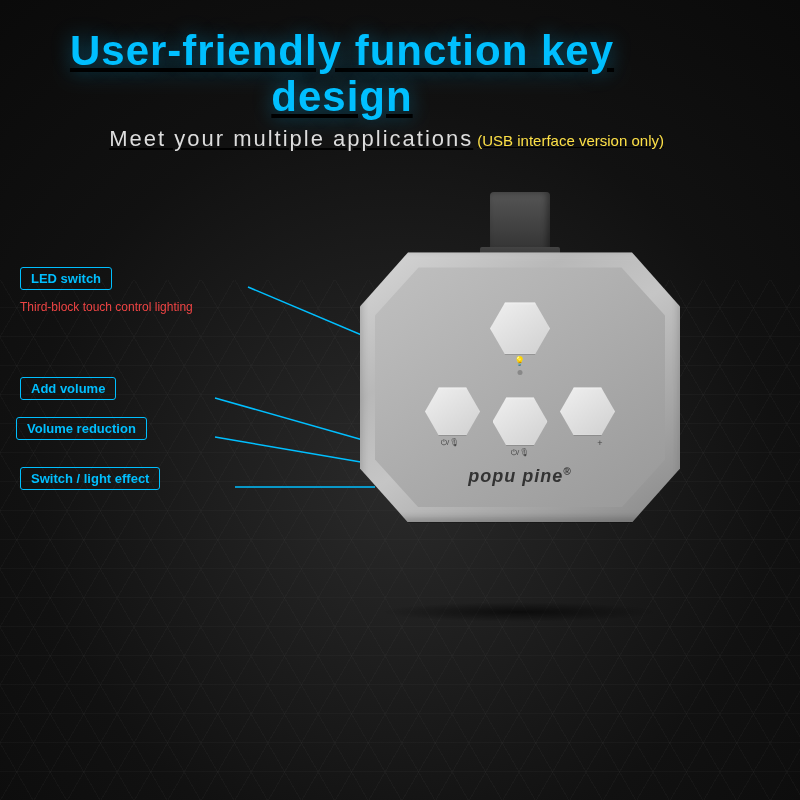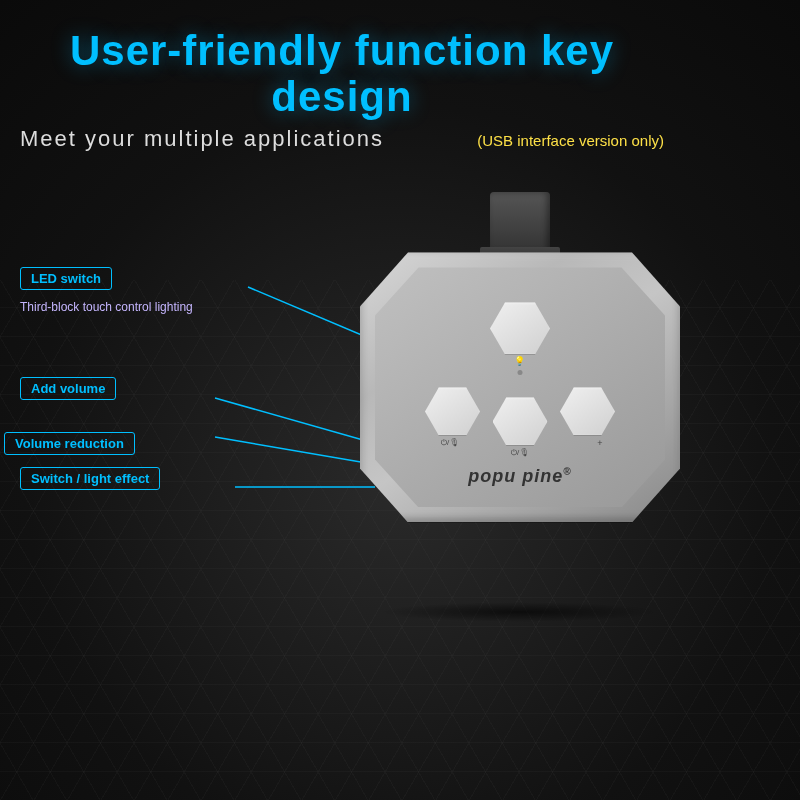--- a/index.html
+++ b/index.html
@@ -31,42 +31,43 @@
         repeating-linear-gradient(0deg, transparent, transparent 28px, rgba(80,80,80,0.3) 28px, rgba(80,80,80,0.3) 29px),
         repeating-linear-gradient(60deg, transparent, transparent 28px, rgba(80,80,80,0.3) 28px, rgba(80,80,80,0.3) 29px),
         repeating-linear-gradient(120deg, transparent, transparent 28px, rgba(80,80,80,0.3) 28px, rgba(80,80,80,0.3) 29px);
     }
 
     .content {
       position: relative;
       z-index: 10;
       width: 684px;
       height: 800px;
+      text-decoration: underline;
     }
 
     
     .header {
       text-align: center;
       padding: 28px 20px 10px;
     }
 
     .main-title {
       font-size: 42px;
       font-weight: bold;
       color: #00bfff;
       letter-spacing: 1px;
       line-height: 1.1;
       text-shadow: 0 0 20px rgba(0,191,255,0.4);
     }
 
     .subtitle-row {
       display: flex;
-      justify-content: space-between;
+      justify-content: flex-end;
       align-items: baseline;
-      gap: 20px;
+      gap: 4px;
       margin-top: 6px;
     }
 
     .subtitle-main {
       font-size: 22px;
       color: #ddd;
       font-weight: 300;
       letter-spacing: 2px;
     }
 
@@ -288,36 +289,35 @@
     .callout-led {
       top: 95px;
       left: 20px;
     }
 
     .callout-led .callout-box { }
 
     .callout-led-desc {
       top: 128px;
       left: 20px;
-      color: #c4b5fd;
+      color: #ef4444;
       font-size: 12px;
     }
 
     
     .callout-add {
       top: 205px;
       left: 20px;
       text-align: right;
     }
 
     
     .callout-vol {
       top: 245px;
-      left: 4px;
-      margin-top: 15px;
+      left: 16px;
     }
 
     
     .callout-switch {
       top: 295px;
       left: 20px;
     }
 
     .callout-switch-desc {
       top: 330px;

